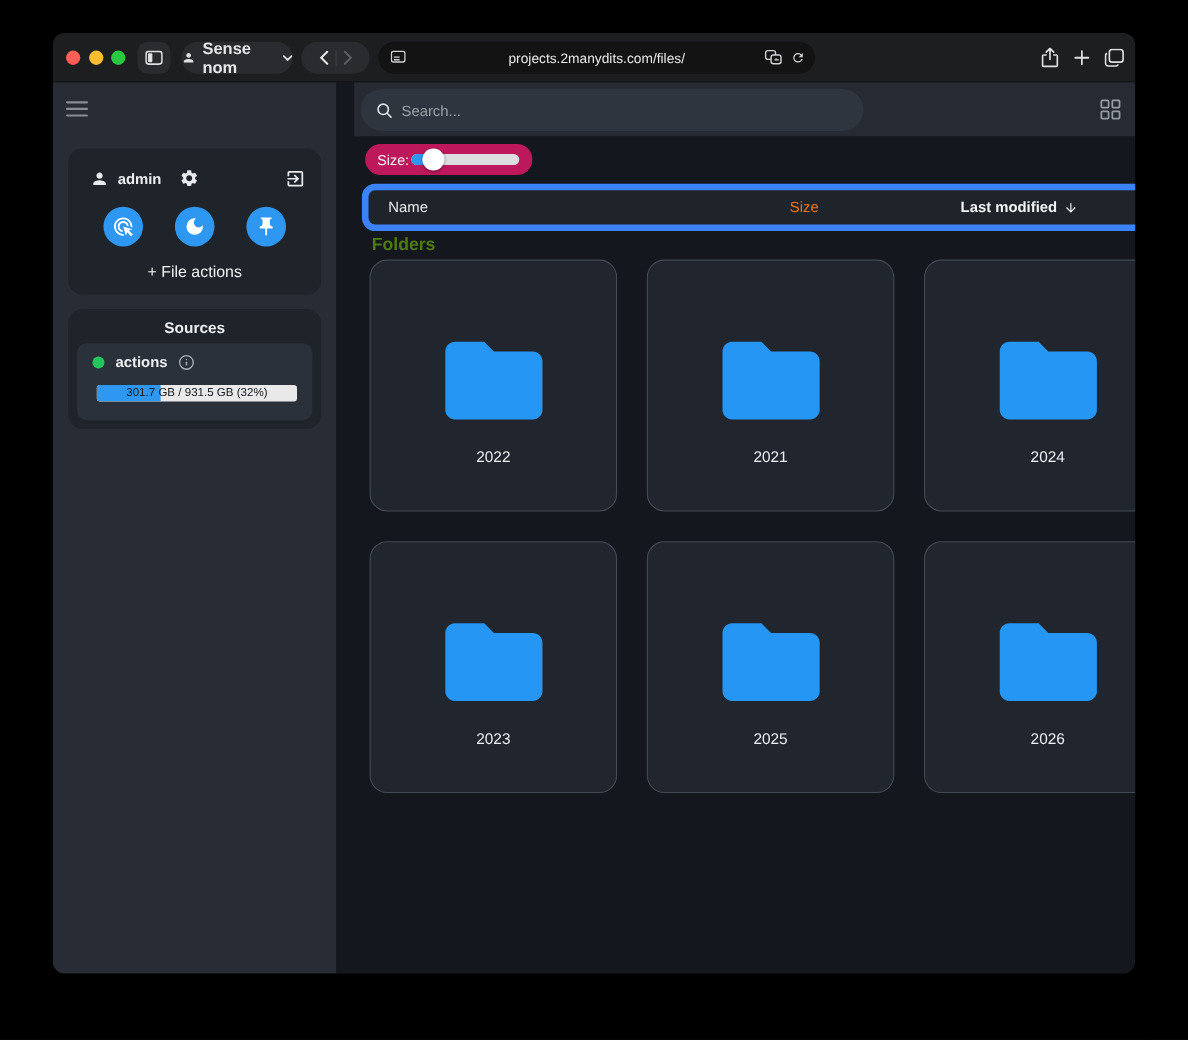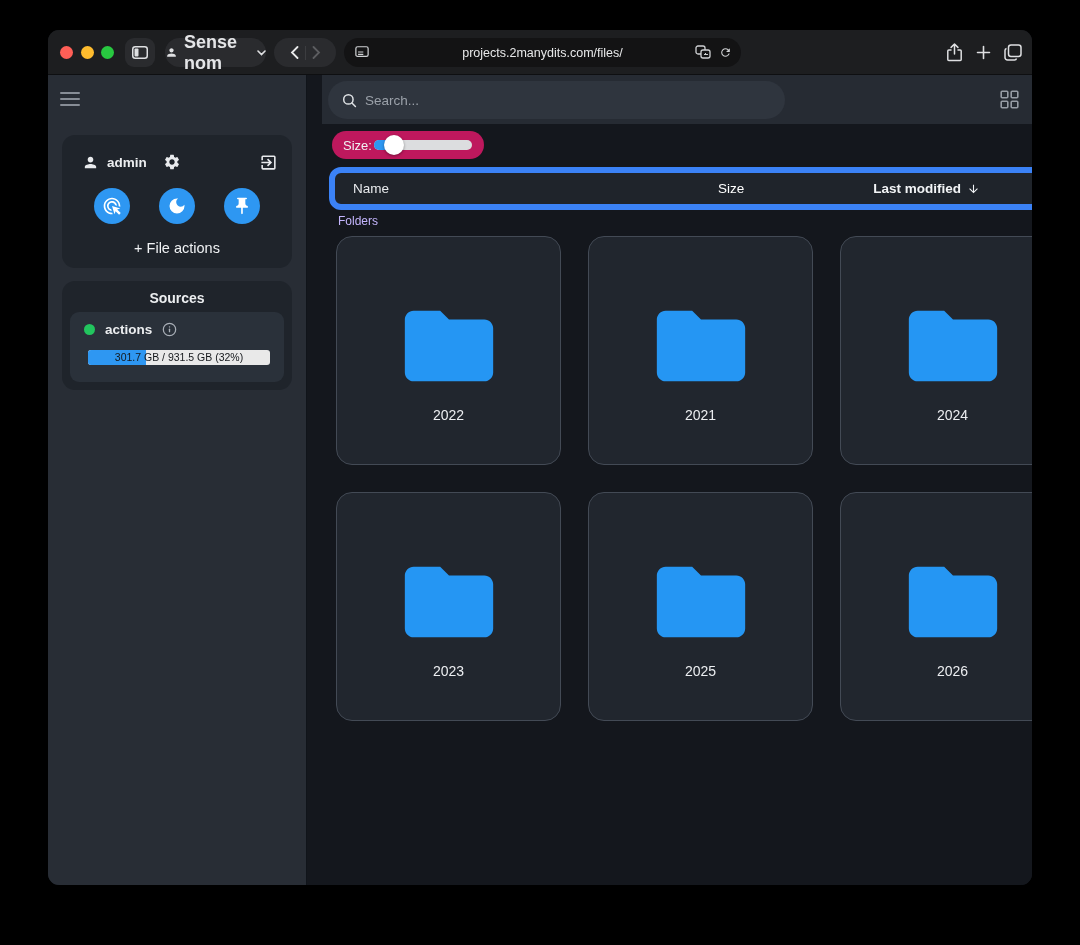--- a/index.html
+++ b/index.html
@@ -10,21 +10,21 @@
             border-radius:11px; overflow:hidden; background:#14171d;
             box-shadow:0 18px 40px rgba(0,0,0,.65); }
 
   
   .chrome { position:relative; height:45px; background:#1d1e20; border-bottom:1px solid #0e0f11; }
   .lights { position:absolute; left:12px; top:16px; display:flex; gap:7.5px; }
   .light { width:13px; height:13px; border-radius:50%; }
   .chrome-btn { position:absolute; top:8px; height:29px; background:#2a2b2e; border-radius:15px;
                 display:flex; align-items:center; justify-content:center; color:#e4e5e7; }
   .toggle-btn { left:77px; width:30px; border-radius:9px; }
-  .profile-btn { left:117px; width:101px; gap:6px; font-size:18px; font-weight:600; }
+  .profile-btn { left:117px; width:101px; gap:6px; font-size:15px; font-weight:600; }
   .nav-btn { left:226px; width:62px; gap:0; }
   .nav-divider { width:1px; height:14px; background:#3c3d40; margin:0 6px; }
   .urlbar { position:absolute; left:296px; top:8px; width:397px; height:29px; background:#131314;
             border-radius:15px; display:flex; align-items:center; }
   .url-text { position:absolute; left:0; right:0; text-align:center; color:#e8e9ea; font-size:12.5px; }
   .url-left { position:absolute; left:11px; top:7px; }
   .url-right { position:absolute; right:9px; top:7px; display:flex; gap:8px; align-items:center; }
   .chrome-right { position:absolute; right:10px; top:0; height:45px; display:flex; align-items:center; gap:13px; }
   .icon { display:inline-flex; align-items:center; justify-content:center; }
 
@@ -76,24 +76,24 @@
                display:flex; align-items:center; padding:0 12px 0 11px; }
   .size-label { color:#f0f2f4; font-size:13px; }
   .slider { position:relative; width:98px; height:10px; background:#dcdddf; border-radius:5px; margin-left:2px; }
   .slider-fill { position:absolute; left:0; top:0; bottom:0; background:#2e97f2;
                  border-radius:5px 0 0 5px; }
   .slider-thumb { position:absolute; right:-10px; top:-5px; width:20px; height:20px; border-radius:50%;
                   background:#fff; box-shadow:0 1px 3px rgba(0,0,0,.4); }
   .list-header { position:absolute; left:7px; top:43px; width:715px; height:43px; background:#1f242b;
                  border:6px solid #3b82f6; border-radius:12px; display:flex; align-items:center; }
   .col-name { position:absolute; left:18px; color:#e9ebee; font-size:13.5px; font-weight:500; }
-  .col-size { position:absolute; left:383px; color:#ffffff; font-size:13.5px; font-weight:500; }
+  .col-size { position:absolute; left:383px; color:#f97316; font-size:13.5px; font-weight:500; }
   .col-modified { position:absolute; right:58px; display:flex; align-items:center; gap:6px;
                   color:#f2f4f6; font-size:13.5px; font-weight:700; }
-  .section-label { position:absolute; left:16px; top:90px; color:#c4b5fd; font-size:12px; font-weight:400; }
+  .section-label { position:absolute; left:16px; top:90px; color:#4d7c0f; font-size:16px; font-weight:700; }
   .folder-grid { position:absolute; left:14px; top:112px; display:grid;
                  grid-template-columns:repeat(3,225px); grid-auto-rows:229px; gap:27px; }
   .folder-card { background:#21262e; border:1.5px solid #434a55; border-radius:16px;
                  display:flex; flex-direction:column; align-items:center; padding-top:56px; cursor:pointer; }
   .folder-label { margin-top:8px; color:#eceef1; font-size:14px; }
 
   svg { display:block; }
 </style>
 </head>
 <body>

